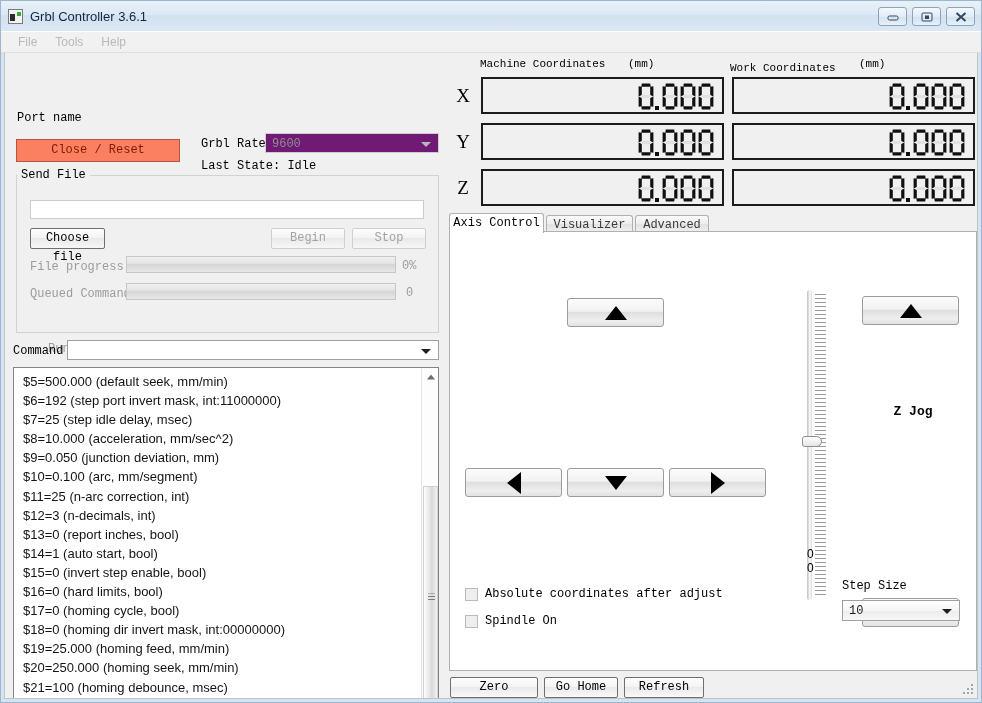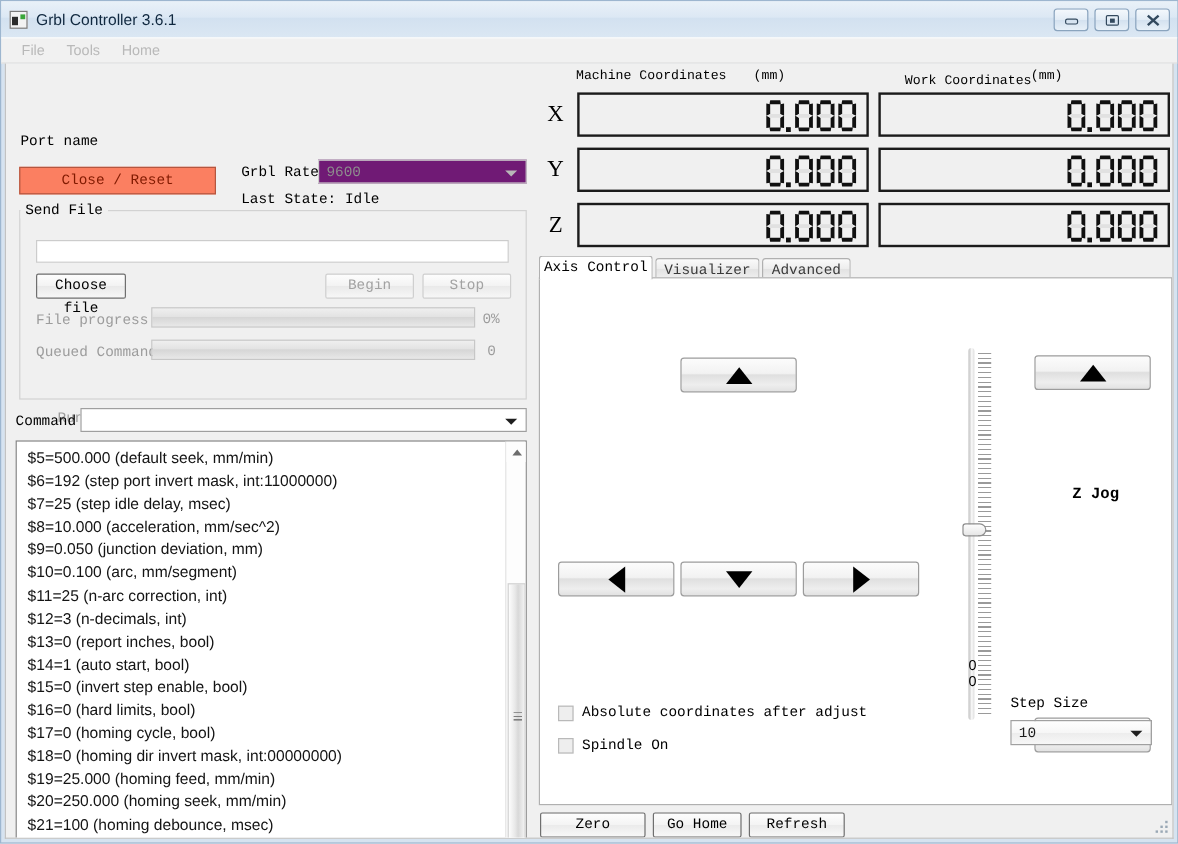--- a/index.html
+++ b/index.html
@@ -228,21 +228,21 @@
 
   
   #right-panel { position:absolute; left:440px; top:0; right:0; height:100%; }
 
   .coordhdr {
     position:absolute;
     font-family:"Liberation Mono", monospace; font-size:11px; color:#000;
   }
   #mc-hdr { left:35px; top:5px; }
   #mc-unit { left:183px; top:5px; }
-  #wc-hdr { left:285px; top:9px;margin-left:24px; }
+  #wc-hdr { left:285px; top:9px; }
   #wc-unit { left:414px; top:5px; }
 
   .axis-letter {
     position:absolute; width:20px; text-align:center;
     font-family:"Liberation Serif", serif; font-size:19px; color:#000;
   }
   .coordbox {
     position:absolute; height:37px;
     background:#f0f0f0; border:2px solid #1b1b1b;
     box-sizing:border-box;
@@ -388,21 +388,21 @@
         <svg width="13" height="11" viewBox="0 0 13 11">
             <path d="M2 1.5 L11 9.5 M11 1.5 L2 9.5" stroke="#33495e" stroke-width="2" fill="none"></path>
           </svg>
       </div>
     </div>
   </div>
 
   <div id="menubar">
     <div class="menu-item">File</div>
     <div class="menu-item">Tools</div>
-    <div class="menu-item">Home</div>
+    <div class="menu-item">Help</div>
   </div>
 
   <div id="client">
 
     <div id="left-panel">
 
       <div id="port-name-label" class="lbl">Port name</div>
 
       <div id="close-reset-btn">Close / Reset</div>
 

